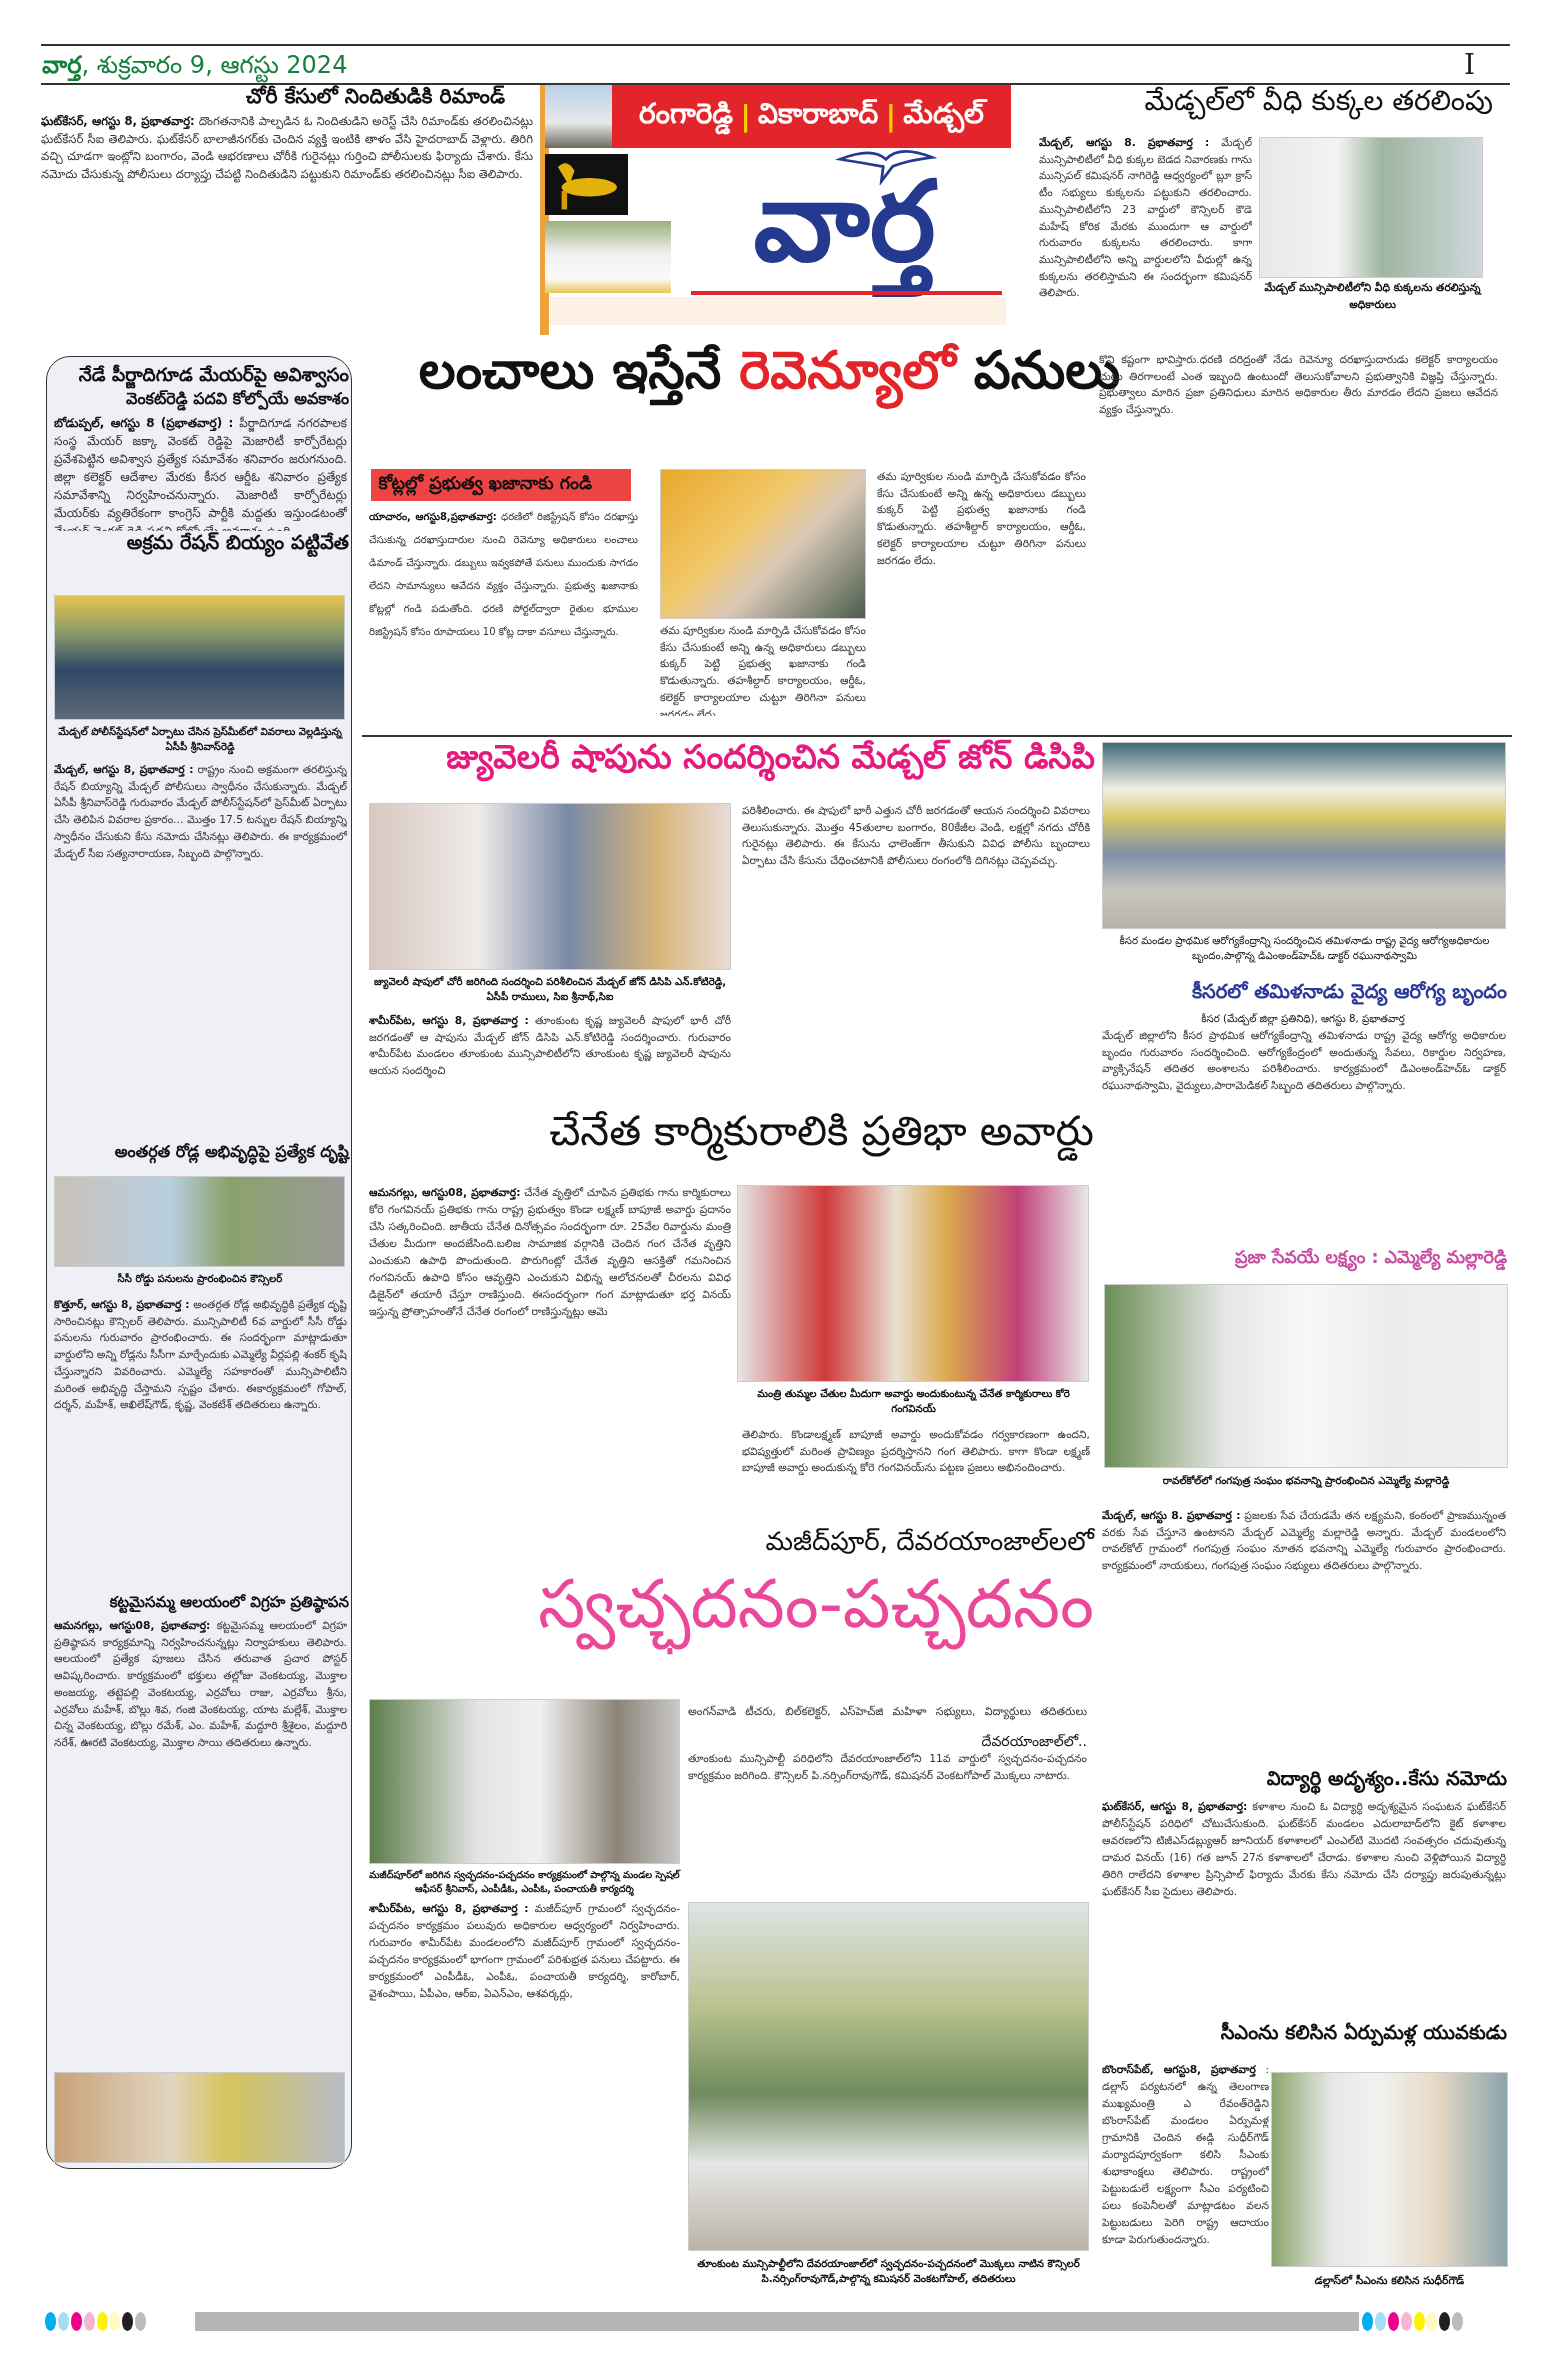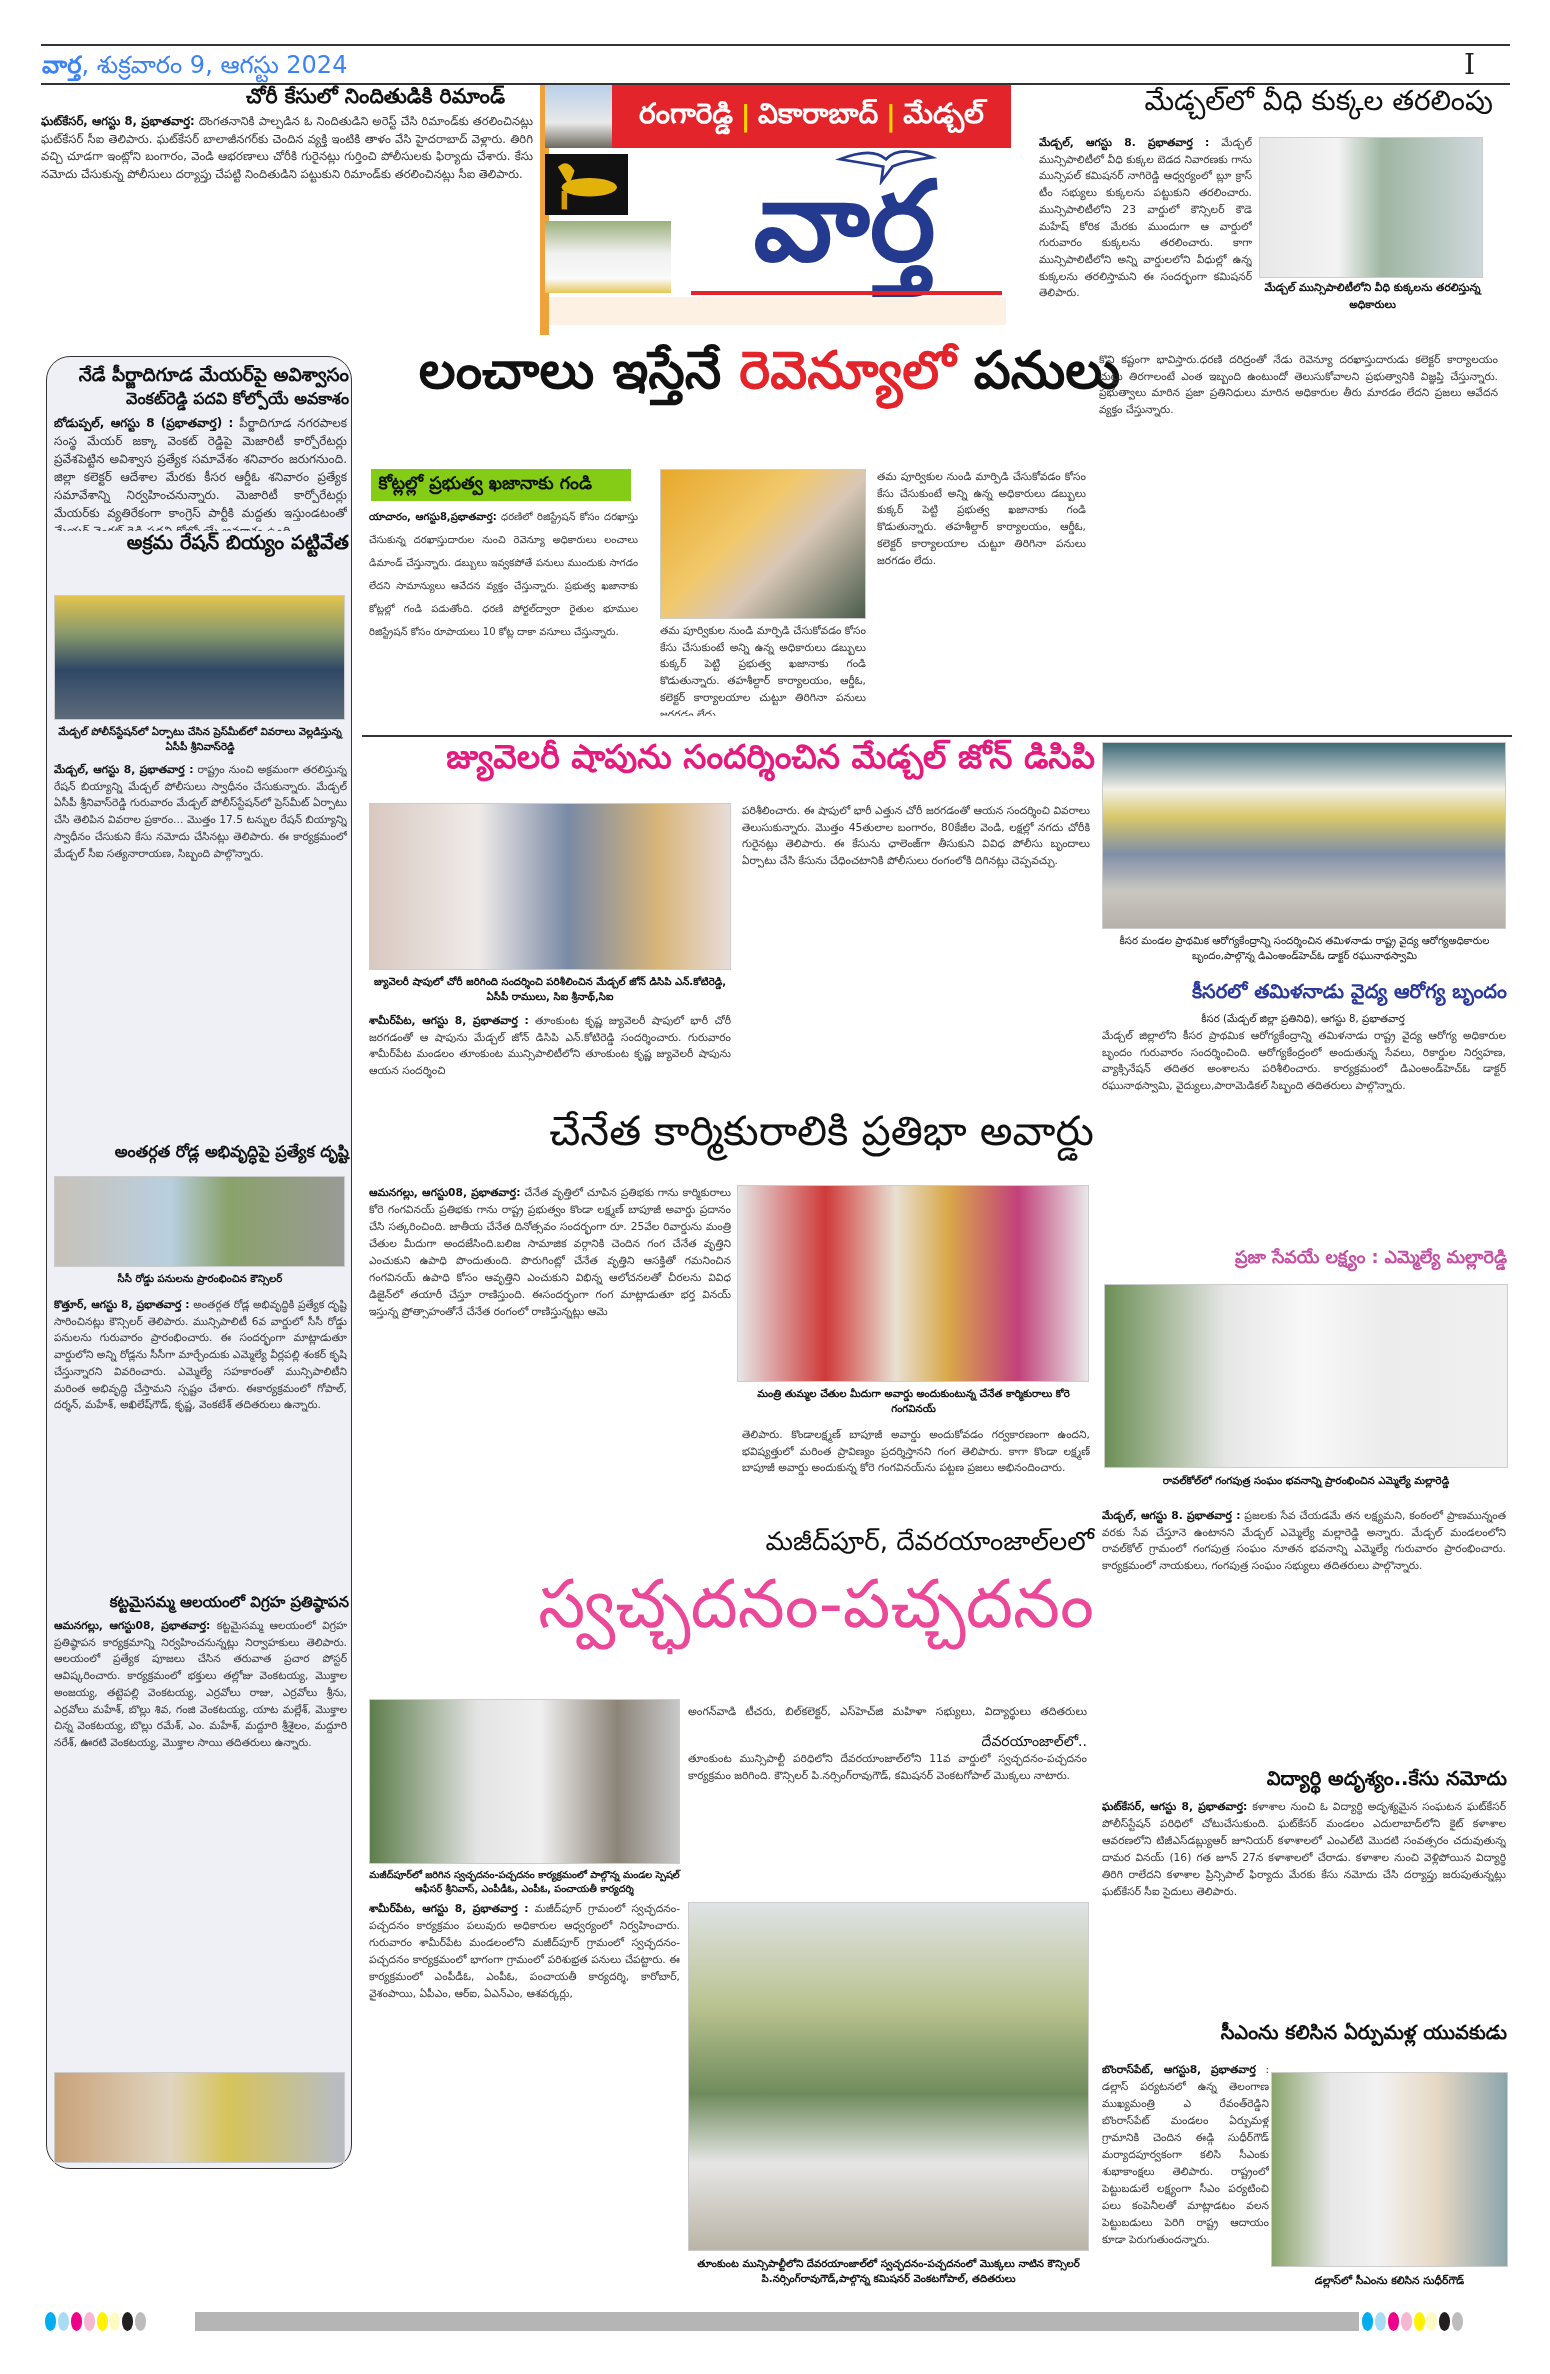--- a/index.html
+++ b/index.html
@@ -1,39 +1,39 @@
 <!DOCTYPE html>
 <html style="font-size:15px"><head>
 <meta charset="utf-8">
 <style>
 *{box-sizing:border-box;margin:0;padding:0}
 body{width:1551px;height:2375px;background:#fff;font-family:"DejaVu Sans",sans-serif;color:#222;position:relative;overflow:hidden}
 .abs{position:absolute}
 .rule{position:absolute;height:1.9px;background:#333}
-.hdr-date{position:absolute;left:42px;top:51px;font-size:24px;color:#3b82f6}
+.hdr-date{position:absolute;left:42px;top:51px;font-size:24px;color:#15803d}
 .hdr-date b{font-weight:bold}
 .page-no{position:absolute;left:1464px;top:48px;font-family:"DejaVu Serif",serif;font-size:28px}
 .h{font-weight:bold;text-align:right;line-height:1.15;color:#111}
 .body{font-size:11.6px;line-height:17.6px;color:#333;text-align:justify;overflow:hidden}
 .body b{color:#111}
 .photo{position:absolute;border:0.9px solid #ccc;overflow:hidden}
 .cap{font-size:11.6px;font-weight:bold;text-align:center;line-height:16.7px;color:#111}
 .sidebar{position:absolute;left:46px;top:356px;width:306px;height:1813px;border:1.9px solid #333;border-radius:24px;background:#eef0f6}
 .mast-red{position:absolute;left:612px;top:85px;width:399px;height:63px;background:#e3242b;color:#fff;font-size:28px;font-weight:bold;display:flex;align-items:center;justify-content:center;gap:7.4px}
 .mast-red .sep{color:#f6d300}
 .logo{position:absolute;left:682px;top:148px;width:325px;height:148px;color:#233a8e;font-size:111px;font-weight:bold;text-align:center;line-height:148px}
 .dove{position:absolute;left:835px;top:139px;width:102px;height:46px}
 .logo-line{position:absolute;left:691px;top:291px;width:311px;height:3.7px;background:#e3242b}
 .cream{position:absolute;left:549px;top:297px;width:457px;height:28px;background:#fdf1e3}
 .orange-bar{position:absolute;left:540px;top:85px;width:9.3px;height:250px;background:#f0a23a}
 .temple{position:absolute;left:545px;top:85px;background:#c9d5e2}
 .cmyk{position:absolute;display:flex;gap:1.9px;top:2312px}
 .cmyk span{display:block;width:11px;height:18.6px;border-radius:50%}
 .graybar{position:absolute;top:2312px;height:18.6px;background:#b5b5b5}
-.yellow-sub{position:absolute;background:#84cc16;font-weight:bold;font-size:17.6px;padding:3.7px 7.4px;color:#111}
+.yellow-sub{position:absolute;background:#ef4444;font-weight:bold;font-size:17.6px;padding:3.7px 7.4px;color:#111}
 </style>
 </head>
 <body>
 
 <div class="rule" style="left:41px;top:44px;width:1469px"></div>
 <div class="hdr-date">
   <b>వార్త</b>, <span>శుక్రవారం 9, ఆగస్టు 2024</span>
 </div>
 <div class="page-no">I</div>
 <div class="rule" style="left:41px;top:83px;width:1469px"></div>

